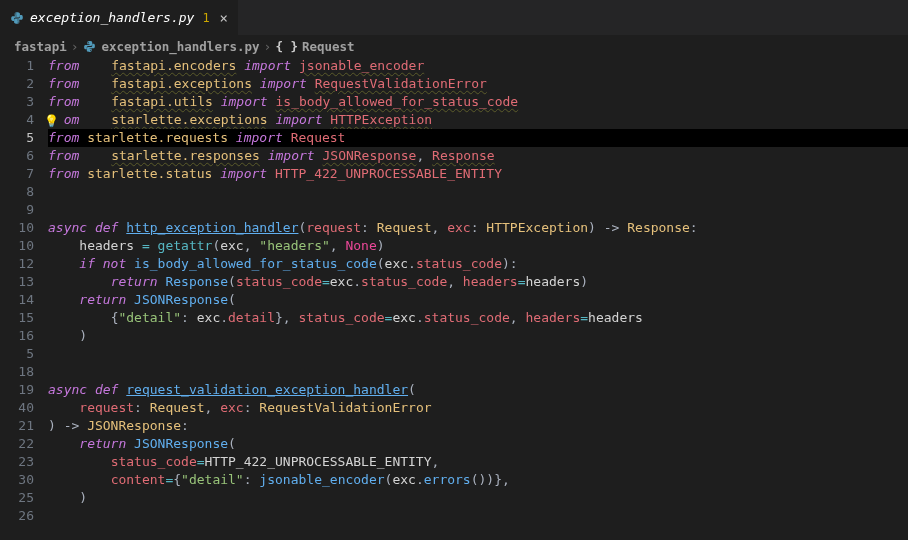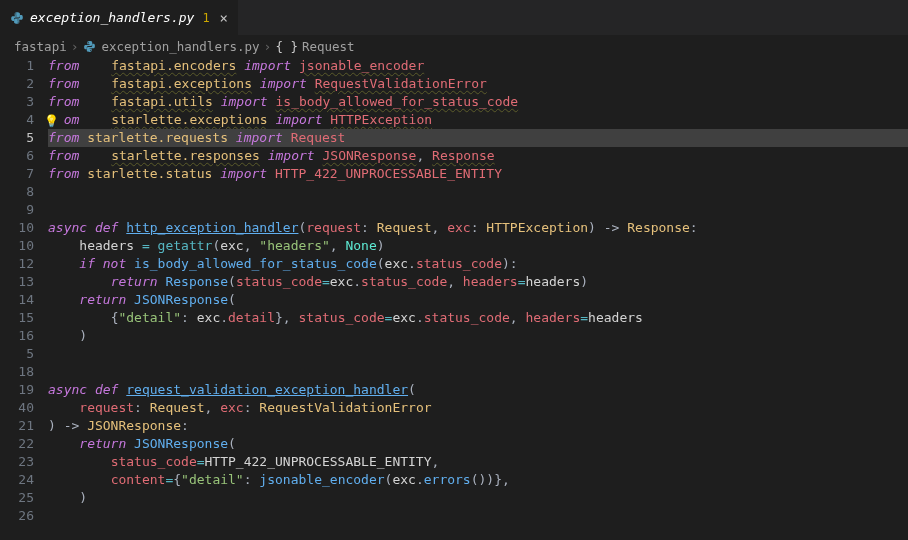--- a/index.html
+++ b/index.html
@@ -37,60 +37,60 @@
   align-items: center;
   padding: 0 14px;
   gap: 4px;
   font-size: 12.5px;
   color: #a0a0a0;
   background: #1e1e1e;
 }
 .breadcrumbs .sep { color: #666; font-size: 13px; }
 .breadcrumbs .py-icon { color: #519aba; display: inline-flex; margin-right: 2px; vertical-align: middle; }
 .breadcrumbs .braces { color: #cccccc; font-family: monospace; }
-.breadcrumbs .bc-item { display: inline-flex; align-items: center; gap: 4px; }
+.breadcrumbs .bc-item { display: inline-flex; align-items: center; gap: 4px; font-weight: bold; }
 .editor {
   display: flex;
   height: calc(540px - 35px - 22px);
 }
 .gutter {
   width: 48px;
   text-align: right;
   padding-right: 14px;
   color: #6e7681;
   font-size: 13px;
   user-select: none;
 }
 .code {
   flex: 1;
   font-size: 13px;
   white-space: pre;
   position: relative;
 }
 .line { height: 18px; line-height: 18px; position: relative; }
 .gutter .line.active { color: #c6c6c6; }
-.code .line.active { background: #404040; }
+.code .line.active { background: #000000; }
 .bulb {
   position: absolute;
   left: -4px;
   top: 1px;
   font-size: 12px;
 }
 
 
 .kw { color: #c678dd; font-style: italic; } 
 .mod { color: #e5c07b; text-decoration: underline wavy #5a5a2a; text-decoration-thickness: 1px; text-underline-offset: 2px; margin-left: 24px; } 
 .plain-mod { color: #e5c07b; }
 .name { color: #e06c75; }
 .fn { color: #61afef; }
 .df { color: #61afef; text-decoration: underline; }
 .str { color: #98c379; }
 .param { color: #e06c75; }
 .typ { color: #e5c07b; }
-.const { color: #5eead4; }
+.const { color: #ec4899; }
 .punct { color: #abb2bf; }
 .op { color: #56b6c2; }
 .builtin { color: #56b6c2; }
 .prop { color: #e06c75; }
 .lit-import { color: #e06c75; text-decoration: underline wavy #5a5a2a; text-decoration-thickness: 1px; text-underline-offset: 2px; }
 </style>
 </head>
 <body>
 
 <div class="tab-bar">
@@ -144,18 +144,18 @@
       <div class="line">14</div>
       <div class="line">15</div>
       <div class="line">16</div>
       <div class="line">5</div>
       <div class="line">18</div>
       <div class="line">19</div>
       <div class="line">40</div>
       <div class="line">21</div>
       <div class="line">22</div>
       <div class="line">23</div>
-      <div class="line">24</div>
+      <div class="line">30</div>
       <div class="line">25</div>
       <div class="line">26</div>
     </div>
   <div class="code" id="code"><div class="line"><span class="kw">from</span><span> </span><span class="mod">fastapi.encoders</span><span> </span><span class="kw">import</span><span> </span><span class="lit-import">jsonable_encoder</span></div><div class="line"><span class="kw">from</span><span> </span><span class="mod">fastapi.exceptions</span><span> </span><span class="kw">import</span><span> </span><span class="lit-import">RequestValidationError</span></div><div class="line"><span class="kw">from</span><span> </span><span class="mod">fastapi.utils</span><span> </span><span class="kw">import</span><span> </span><span class="lit-import">is_body_allowed_for_status_code</span></div><div class="line"><span class="bulb">💡</span><span class="kw">  om</span><span> </span><span class="mod">starlette.exceptions</span><span> </span><span class="kw">import</span><span> </span><span class="lit-import">HTTPException</span></div><div class="line active"><span class="kw">from</span><span> </span><span class="plain-mod">starlette.requests</span><span> </span><span class="kw">import</span><span> </span><span class="name">Request</span></div><div class="line"><span class="kw">from</span><span> </span><span class="mod">starlette.responses</span><span> </span><span class="kw">import</span><span> </span><span class="lit-import">JSONResponse</span><span class="punct">, </span><span class="lit-import">Response</span></div><div class="line"><span class="kw">from</span><span> </span><span class="plain-mod">starlette.status</span><span> </span><span class="kw">import</span><span> </span><span class="name">HTTP_422_UNPROCESSABLE_ENTITY</span></div><div class="line"></div><div class="line"></div><div class="line"><span class="kw">async</span><span> </span><span class="kw">def</span><span> </span><span class="df">http_exception_handler</span><span class="punct">(</span><span class="param">request</span><span class="punct">: </span><span class="typ">Request</span><span class="punct">, </span><span class="param">exc</span><span class="punct">: </span><span class="typ">HTTPException</span><span class="punct">) </span><span class="punct">-&gt; </span><span class="typ">Response</span><span class="punct">:</span></div><div class="line"><span>    </span><span>headers </span><span class="op">=</span><span> </span><span class="builtin">getattr</span><span class="punct">(</span><span>exc</span><span class="punct">, </span><span class="str">"headers"</span><span class="punct">, </span><span class="const">None</span><span class="punct">)</span></div><div class="line"><span>    </span><span class="kw">if</span><span> </span><span class="kw">not</span><span> </span><span class="fn">is_body_allowed_for_status_code</span><span class="punct">(</span><span>exc</span><span class="punct">.</span><span class="prop">status_code</span><span class="punct">):</span></div><div class="line"><span>        </span><span class="kw">return</span><span> </span><span class="fn">Response</span><span class="punct">(</span><span class="param">status_code</span><span class="op">=</span><span>exc</span><span class="punct">.</span><span class="prop">status_code</span><span class="punct">, </span><span class="param">headers</span><span class="op">=</span><span>headers</span><span class="punct">)</span></div><div class="line"><span>    </span><span class="kw">return</span><span> </span><span class="fn">JSONResponse</span><span class="punct">(</span></div><div class="line"><span>        </span><span class="punct">{</span><span class="str">"detail"</span><span class="punct">: </span><span>exc</span><span class="punct">.</span><span class="prop">detail</span><span class="punct">}, </span><span class="param">status_code</span><span class="op">=</span><span>exc</span><span class="punct">.</span><span class="prop">status_code</span><span class="punct">, </span><span class="param">headers</span><span class="op">=</span><span>headers</span></div><div class="line"><span>    </span><span class="punct">)</span></div><div class="line"></div><div class="line"></div><div class="line"><span class="kw">async</span><span> </span><span class="kw">def</span><span> </span><span class="df">request_validation_exception_handler</span><span class="punct">(</span></div><div class="line"><span>    </span><span class="param">request</span><span class="punct">: </span><span class="typ">Request</span><span class="punct">, </span><span class="param">exc</span><span class="punct">: </span><span class="typ">RequestValidationError</span></div><div class="line"><span class="punct">) </span><span class="punct">-&gt; </span><span class="typ">JSONResponse</span><span class="punct">:</span></div><div class="line"><span>    </span><span class="kw">return</span><span> </span><span class="fn">JSONResponse</span><span class="punct">(</span></div><div class="line"><span>        </span><span class="param">status_code</span><span class="op">=</span><span>HTTP_422_UNPROCESSABLE_ENTITY</span><span class="punct">,</span></div><div class="line"><span>        </span><span class="param">content</span><span class="op">=</span><span class="punct">{</span><span class="str">"detail"</span><span class="punct">: </span><span class="fn">jsonable_encoder</span><span class="punct">(</span><span>exc</span><span class="punct">.</span><span class="fn">errors</span><span class="punct">())},</span></div><div class="line"><span>    </span><span class="punct">)</span></div><div class="line"></div></div>
 </div>
 
 </body></html>

